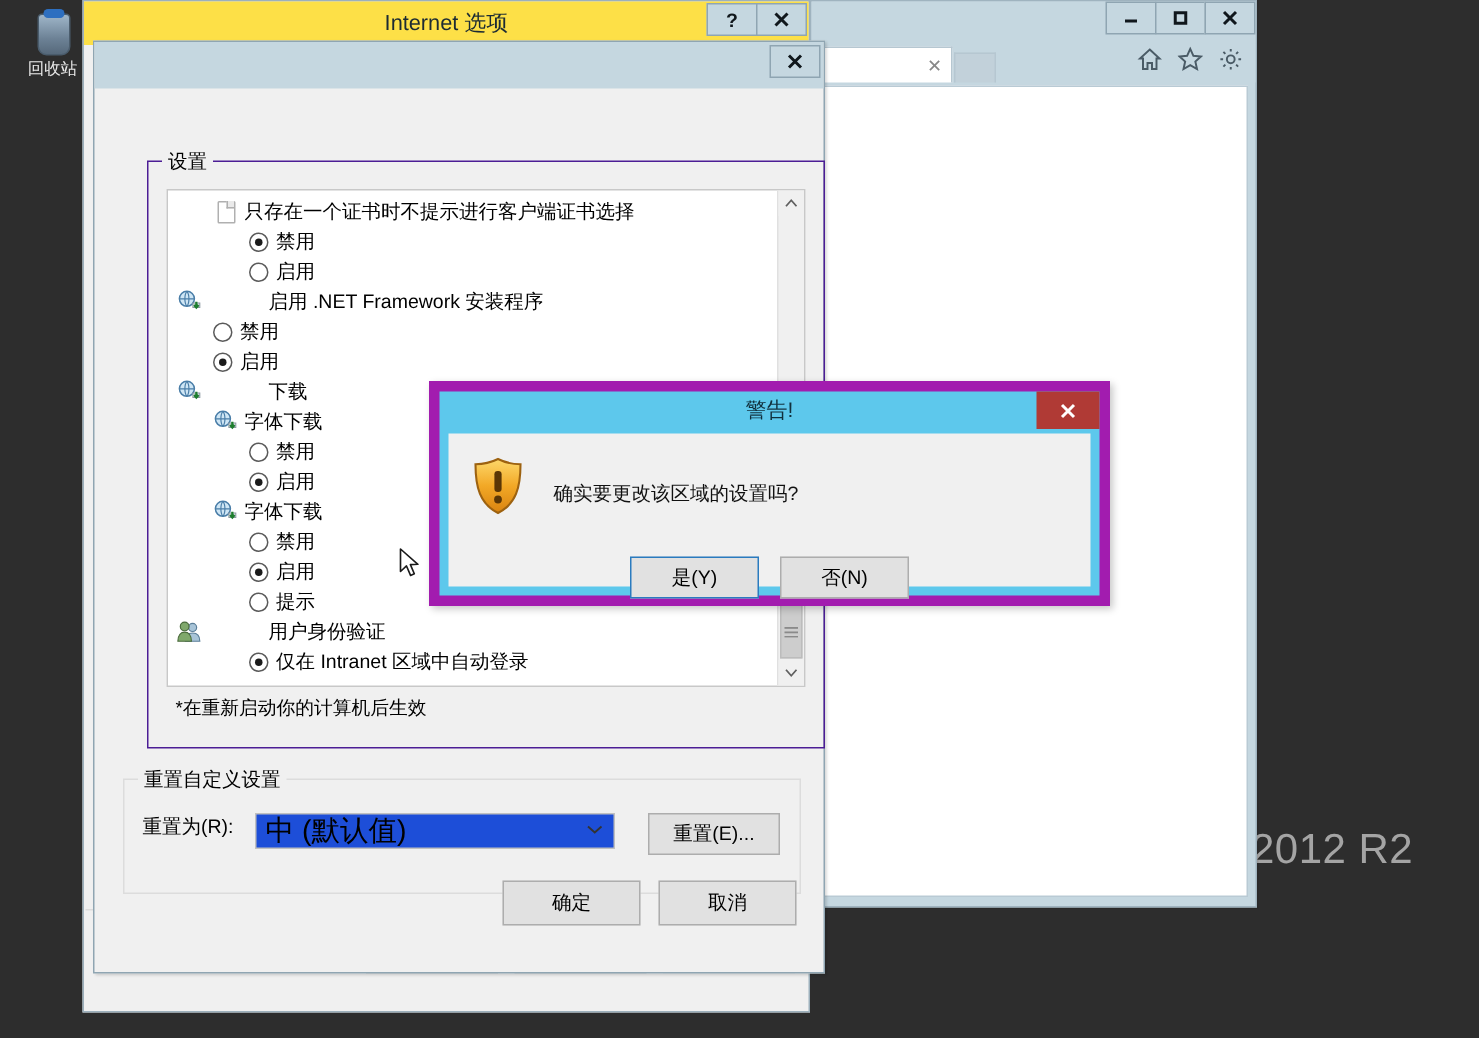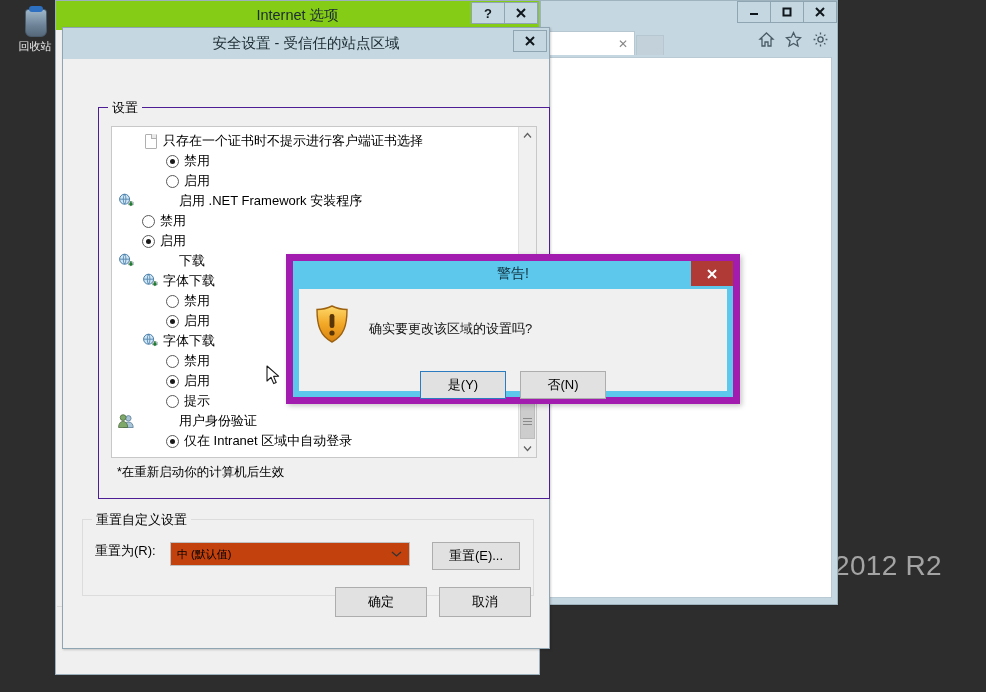--- a/index.html
+++ b/index.html
@@ -185,21 +185,21 @@
   #dlg-internet {
     left: 55px;
     top: 0px;
     width: 485px;
     height: 675px;
     background: #f0f0f0;
     border: 1px solid #9cb0bc;
   }
   #dlg-internet .dlg-title {
     height: 29px;
-    background: #84cc16;
+    background: #fde047;
     font-size: 14.5px;
   }
   #dlg-internet-btns {
     position: absolute;
     right: 1px;
     top: 1px;
     display: flex;
   }
   #dlg-internet-body {
     position: absolute;
@@ -413,27 +413,27 @@
     left: 12px;
     top: 22px;
     right: 12px;
     display: flex;
     align-items: flex-start;
   }
   #reset-label { font-size: 13px; width: 75px; }
   #reset-select {
     width: 240px;
     height: 24px;
-    background: #c2410c;
+    background: #1d4ed8;
     border: 1px solid #c0c0c0;
     display: flex;
     align-items: center;
     padding: 0 6px;
     box-sizing: border-box;
-    font-size: 11px;
+    font-size: 19px;
     position: relative;
   }
   #reset-select .chev {
     position: absolute;
     right: 7px;
     top: 50%;
     transform: translateY(-50%);
     color: #333;
     font-size: 10px;
   }
@@ -626,21 +626,20 @@
           <div class="btn">确定</div>
           <div class="btn">取消</div>
           <div class="btn disabled">应用(A)</div>
         </div>
       </div>
     </div>
   </div>
 
   <div id="dlg-security" class="dlg">
     <div class="dlg-title">
-      <span class="caption">安全设置 - 受信任的站点区域</span>
       <div id="dlg-sec-close" class="winbtn">
         <svg width="12" height="12" viewBox="0 0 12 12">
             <path d="M2,2 L10,10 M10,2 L2,10" stroke="#10171c" stroke-width="2" fill="none"></path>
           </svg>
       </div>
     </div>
 
     <div id="dlg-security-body">
 
       <div id="settings-group">

